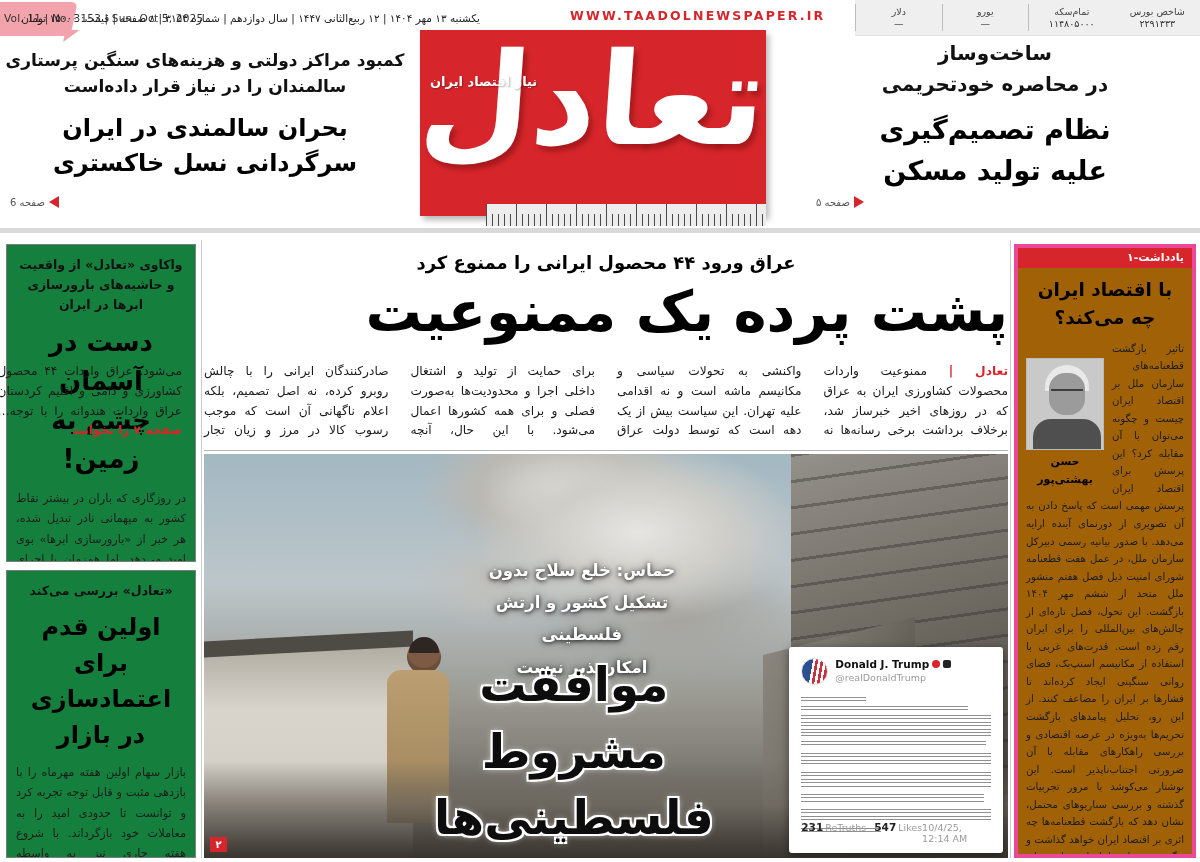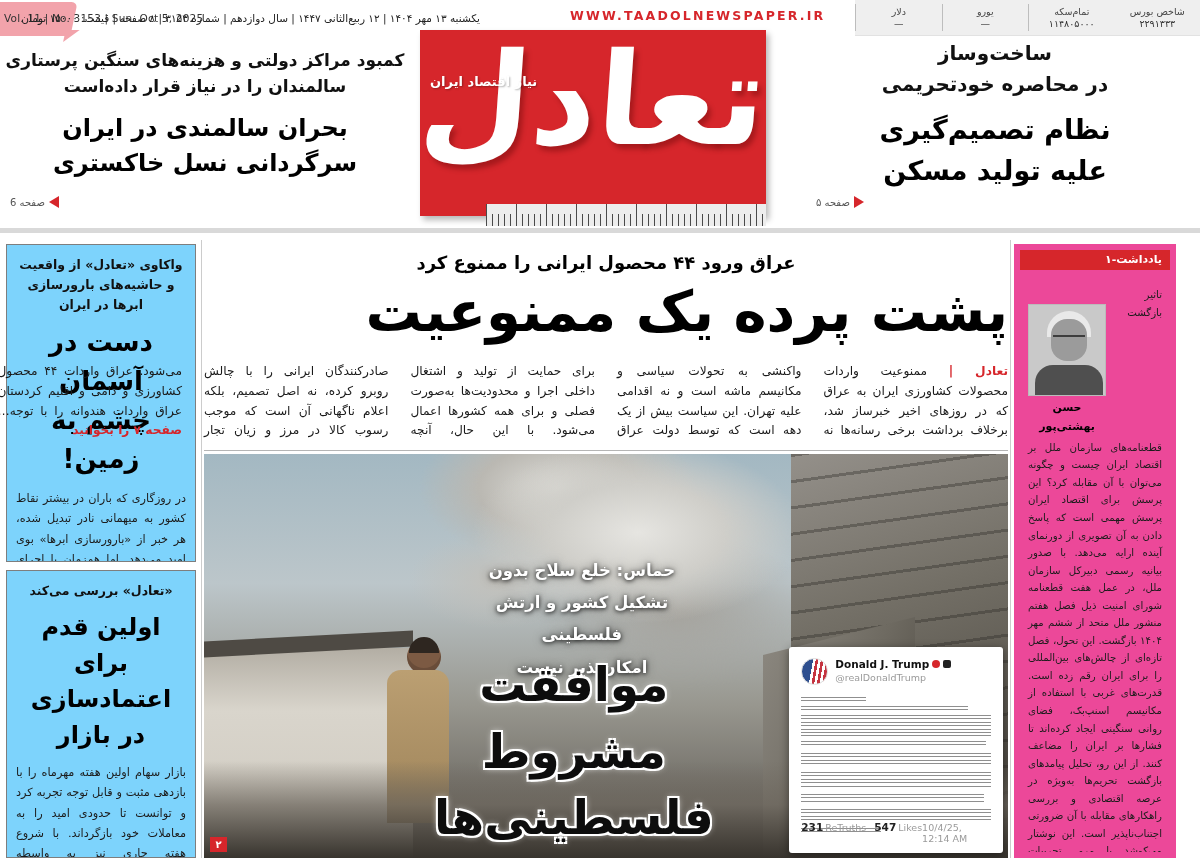--- a/index.html
+++ b/index.html
@@ -60,21 +60,21 @@
   .ref8 { left:10px; top:196px; }
   .ref5 { left:816px; top:196px; }
 
   .header-divider { position:absolute; left:0; top:228px; width:1200px; height:5px; background:#d9d9d9; }
 
   
   .vrule { position:absolute; top:240px; bottom:4px; width:1px; background:#cccccc; }
   .vrule.r1 { left:201px; } .vrule.r2 { left:1010px; }
 
   
-  .side-box { position:absolute; border:1px solid #7e7e7e; background:#7dd3fc; padding:10px 9px;
+  .side-box { position:absolute; border:1px solid #7e7e7e; background:#15803d; padding:10px 9px;
               text-align:center; overflow:hidden; }
   .box1 { left:6px; top:244px; width:190px; height:318px; }
   .box2 { left:6px; top:570px; width:190px; height:288px; }
   .sb-kicker { font-size:12.5px; font-weight:bold; color:#111; line-height:1.6; }
   .sb-title  { margin-top:8px; font-size:26px; font-weight:900; color:#000; line-height:1.5; }
   .box2 .sb-title { font-size:24px; }
   .sb-body { margin-top:10px; font-size:11.3px; color:#1c1c1c; text-align:justify;
              line-height:1.8; }
   .read-ref { color:#d6262b; font-weight:bold; }
 
@@ -148,22 +148,22 @@
   .tline { background:repeating-linear-gradient(180deg,#8f8f8f 0 1px,rgba(0,0,0,0) 1px 3.4px);
            margin-bottom:5px; }
   .tw-foot { position:absolute; left:12px; right:12px; bottom:9px; display:flex;
            justify-content:flex-end; align-items:baseline;margin-top:28px; }
   .tw-stats { display:flex; gap:8px; align-items:baseline; }
   .tw-num { font-size:10.5px; font-weight:bold; color:#222; }
   .tw-lbl { font-size:9.5px; color:#9a9a9a; margin-left:2px; }
   .tw-time { font-size:9.5px; color:#9a9a9a; }
 
   
-  .note { position:absolute; left:1014px; top:244px; width:162px; height:614px;
-          border:6px solid #ec4899; background:#ec4899; overflow:hidden; }
+  .note { position:absolute; left:1014px; top:244px; width:182px; height:614px;
+          border:4px solid #ec4899; background:#a16207; overflow:hidden; }
   .note-label { background:#d6262b; color:#fff; font-size:11px; font-weight:bold;
           padding:3px 8px 4px; text-align:right; }
   .note-title { font-size:18.5px; font-weight:900; color:#000; text-align:center;
           line-height:1.5; padding:8px 6px 6px; }
   .note-body { padding:2px 8px 8px; font-size:10.2px; color:#1c1c1c; text-align:justify;
           line-height:1.72; }
   .author-fig { float:left; width:78px; margin:18px 8px 2px 0; text-align:center; }
   .author-photo { width:78px; height:92px; background:#c9c9c9; position:relative; overflow:hidden;
           border:1px solid #bbb; }
   .author-photo .hair { position:absolute; left:18px; top:6px; width:44px; height:26px;
@@ -328,20 +328,21 @@
         <span class="tw-time">10/4/25, 12:14 AM</span>
       </div>
     </div>
 
     <div class="photo-badge">۲</div>
   </div>
 
   <div class="note">
     <div class="note-label">یادداشت-۱</div>
     <div class="note-title">
+      <div>با اقتصاد ایران چه می‌کند؟</div>
     </div>
     <div class="note-body">
       <span class="author-fig">
         <span class="author-photo" style="display:block;">
           <span class="hair"></span>
           <span class="face"></span>
           <span class="glasses"></span>
           <span class="suit"></span>
         </span>
         <span class="author-name" style="display:block;">حسن بهشتی‌پور</span>

